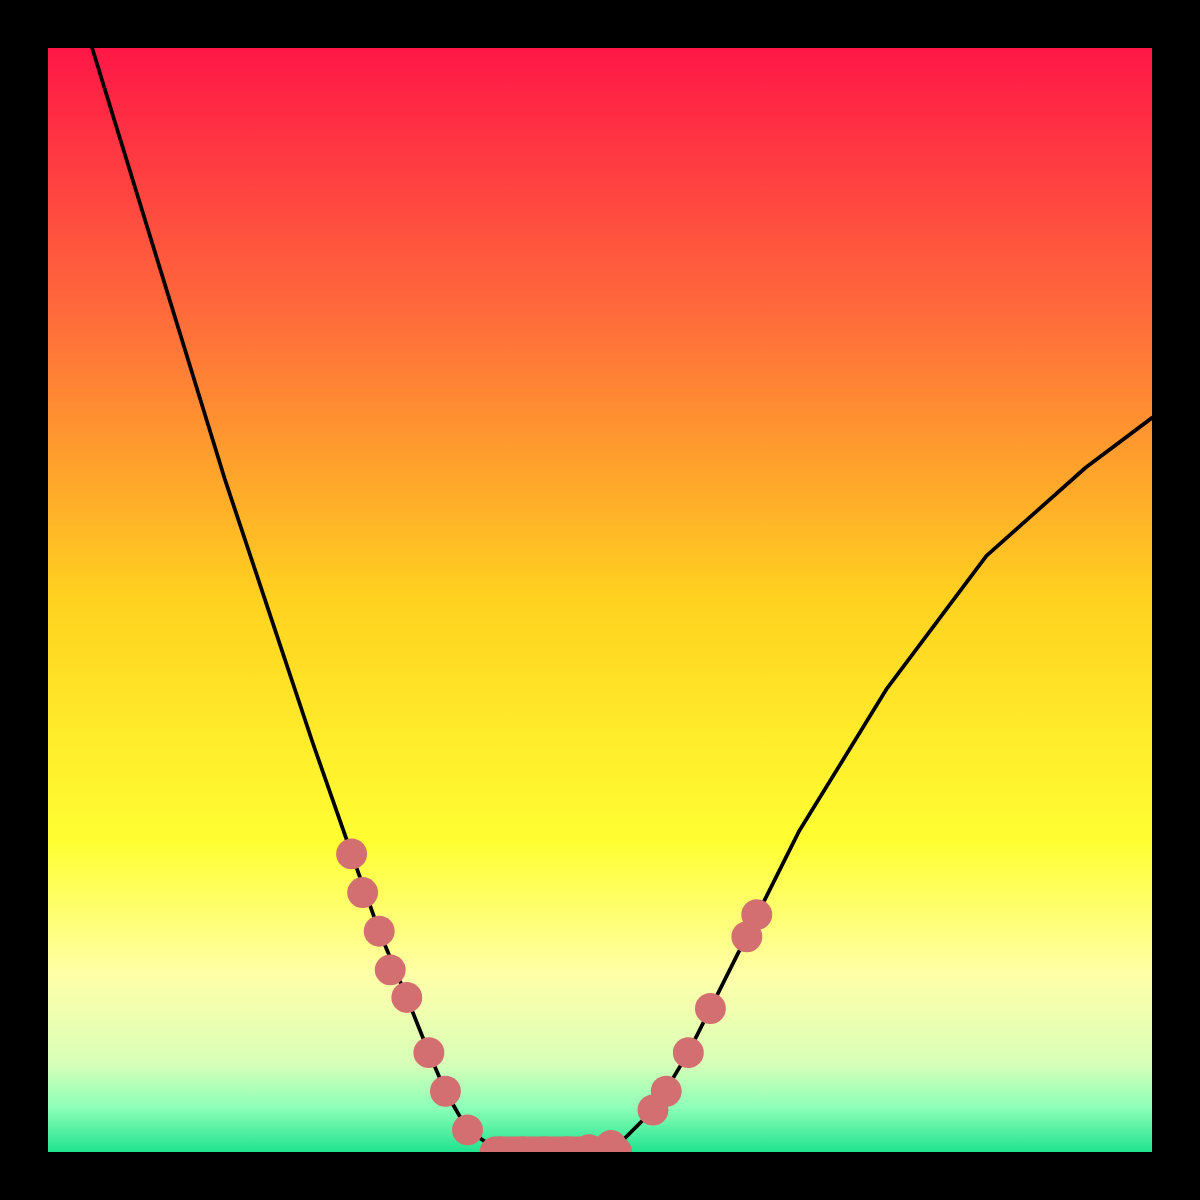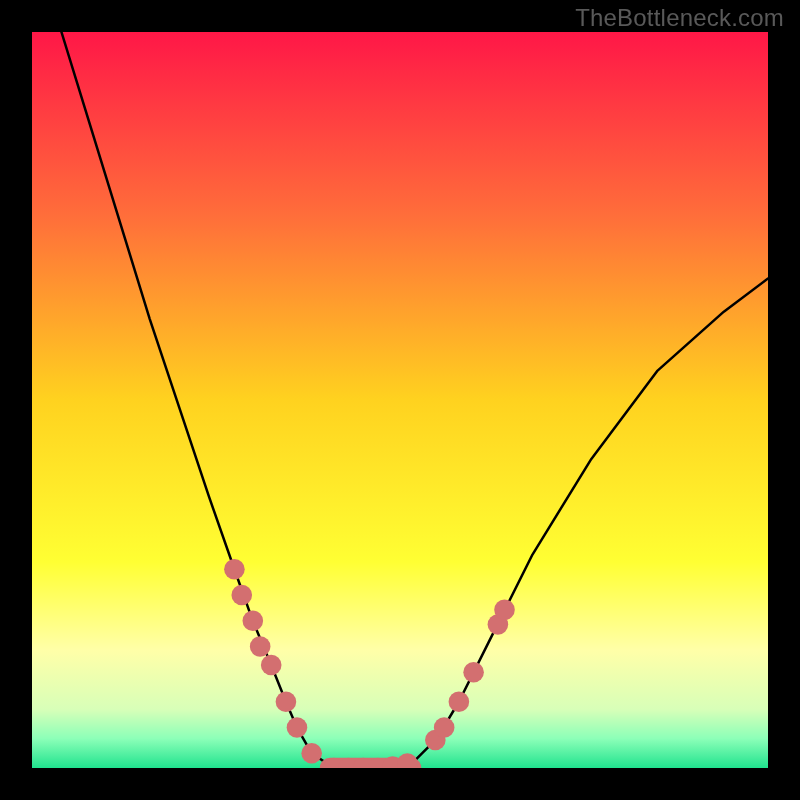--- a/index.html
+++ b/index.html
@@ -32,21 +32,20 @@
     top: 32px;
     width: 736px;
     height: 736px;
   }
   svg { display: block; }
 </style>
 </head>
 <body>
 
 <div class="outer">
-  <div class="watermark">TheBottleneck.com</div>
   <div class="plot">
     <svg id="svg" width="736" height="736" viewBox="0 0 736 736">
         <defs>
           <linearGradient id="bg-grad" x1="0" y1="0" x2="0" y2="1">
             <stop offset="0%" stop-color="#ff1747"></stop>
             <stop offset="25%" stop-color="#ff6e3a"></stop>
             <stop offset="50%" stop-color="#ffd21f"></stop>
             <stop offset="72%" stop-color="#ffff33"></stop>
             <stop offset="84%" stop-color="#ffffa8"></stop>
             <stop offset="92%" stop-color="#d8ffb8"></stop>

